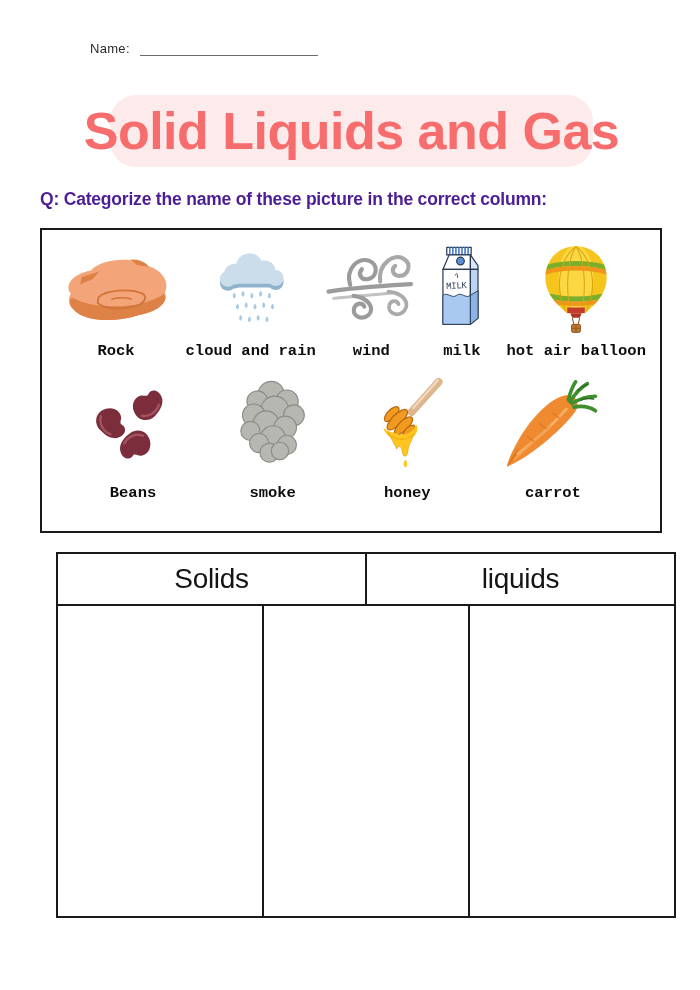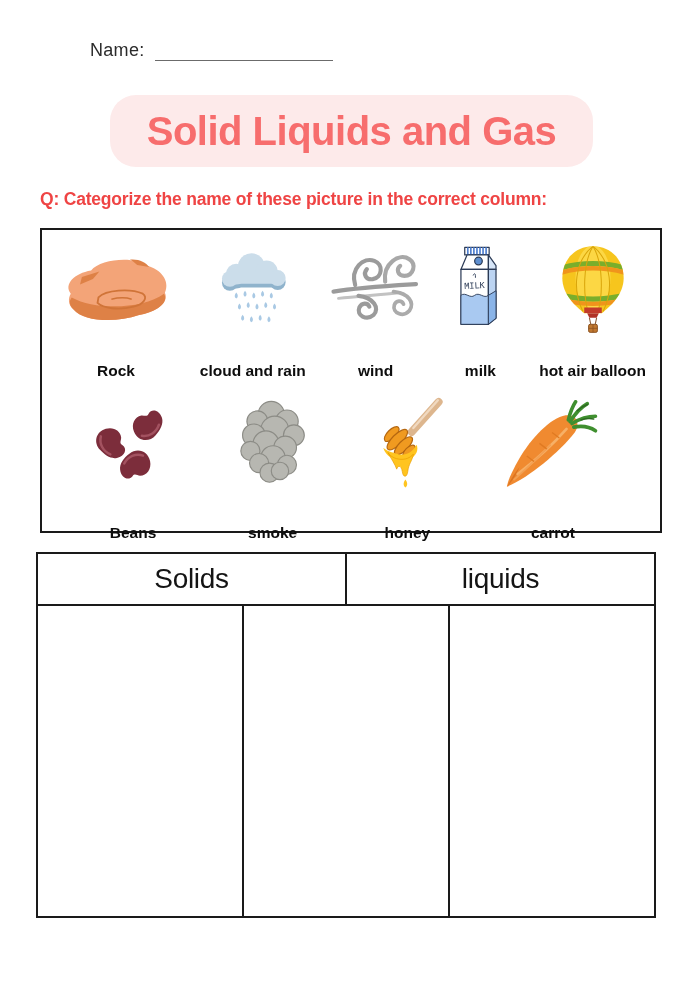--- a/index.html
+++ b/index.html
@@ -1,43 +1,43 @@
 <!DOCTYPE html>
 <html><head>
 <meta charset="utf-8">
 <style>
   html,body{margin:0;padding:0;}
   body{
     width:700px;height:990px;background:#ffffff;position:relative;
     font-family:"Liberation Sans", sans-serif;color:#111;overflow:hidden;
   }
   
-  .header-fields{position:absolute;top:40px;left:90px;width:522px;display:flex;align-items:flex-end;font-size:18px;color:#2b2b2b;letter-spacing:.3px;}
+  .header-fields{position:absolute;top:40px;left:90px;width:522px;display:flex;align-items:flex-end;font-size:13px;color:#2b2b2b;letter-spacing:.3px;}
   .field-group{display:flex;align-items:flex-end;}
   .blank-line{display:inline-block;height:15px;border-bottom:1.6px solid #6b6b6b;margin-left:10px;}
   .name-line{width:178px;}
   .date-line{width:176px;}
   .date-group{margin-left:62px;}
   
   .title-banner{position:absolute;top:95px;left:110px;width:483px;height:72px;background:#fdeaea;border-radius:26px;display:flex;align-items:center;justify-content:center;}
-  .title-text{font-size:40px;font-weight:bold;color:#f76d6d;letter-spacing:-.5px;white-space:nowrap;}
-  
-  .question{position:absolute;top:189px;left:40px;font-size:17.5px;font-weight:bold;color:#ef4444;letter-spacing:-.2px;}
+  .title-text{font-size:52px;font-weight:bold;color:#f76d6d;letter-spacing:-.5px;white-space:nowrap;}
+  
+  .question{position:absolute;top:189px;left:40px;font-size:17.5px;font-weight:bold;color:#4c1d95;letter-spacing:-.2px;}
   
   .pictures-box{position:absolute;top:228px;left:40px;width:622px;height:305px;border:2px solid #1a1a1a;box-sizing:border-box;background:#fff;}
   .pic-row{display:flex;justify-content:space-between;}
   .pic-row1{padding:14px 14px 0 14px;}
   .pic-row2{padding:16px 52px 0 48px;align-items:center;}
   .pic-item{display:flex;flex-direction:column;align-items:center;}
   .pic-icon{display:flex;align-items:center;justify-content:center;}
   .pic-row1 .pic-icon{height:92px;}
   .pic-row2 .pic-icon{height:102px;}
-  .pic-label{margin-top:26px;font-weight:bold;font-size:15.5px;color:#0d0d0d;white-space:nowrap;}
-  
-  .answer-table{position:absolute;top:552px;left:36px;width:620px;height:366px;border:2px solid #1a1a1a;box-sizing:border-box;display:flex;flex-direction:column;background:#fff;}
+  .pic-label{margin-top:6px;font-weight:bold;font-size:15.5px;color:#0d0d0d;white-space:nowrap;font-family:Liberation Mono, monospace;}
+  
+  .answer-table{position:absolute;top:552px;left:56px;width:620px;height:366px;border:2px solid #1a1a1a;box-sizing:border-box;display:flex;flex-direction:column;background:#fff;}
   .thead{display:flex;height:50px;border-bottom:2px solid #1a1a1a;flex:0 0 auto;}
   .th{flex:1;display:flex;align-items:center;justify-content:center;font-size:28px;font-weight:400;color:#141414;letter-spacing:-.3px;border-right:2px solid #1a1a1a;}
   .th:last-child{border-right:none;}
   .tbody{flex:1;display:flex;}
   .td{flex:1;border-right:2px solid #1a1a1a;}
   .td:last-child{border-right:none;}
 </style>
 </head>
 <body>
 

